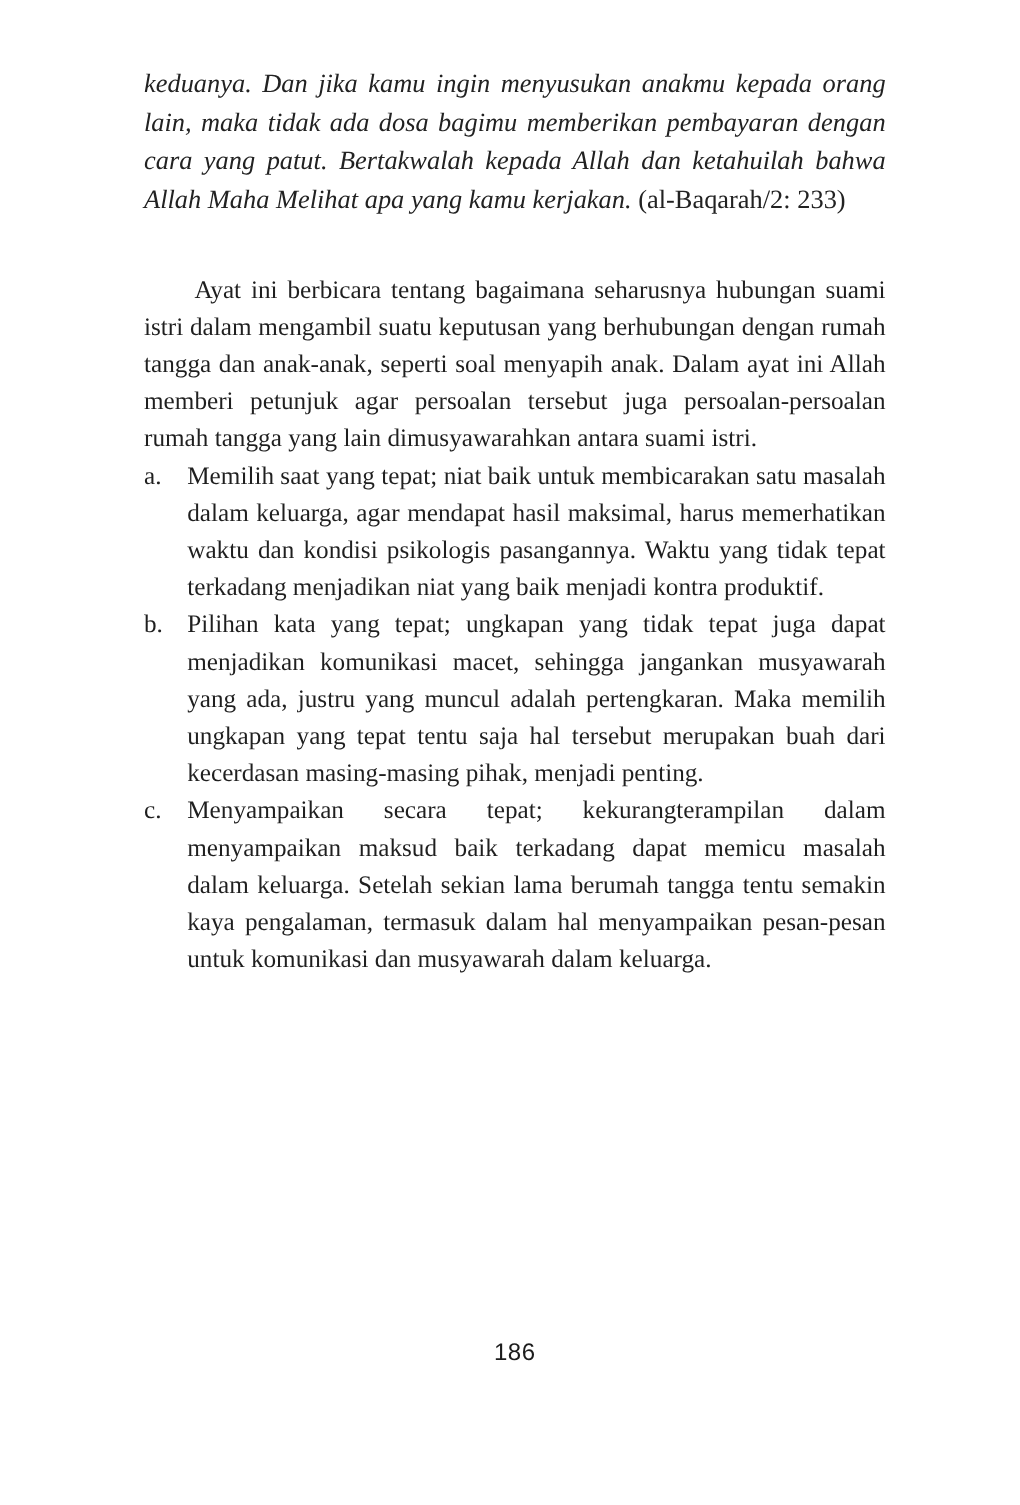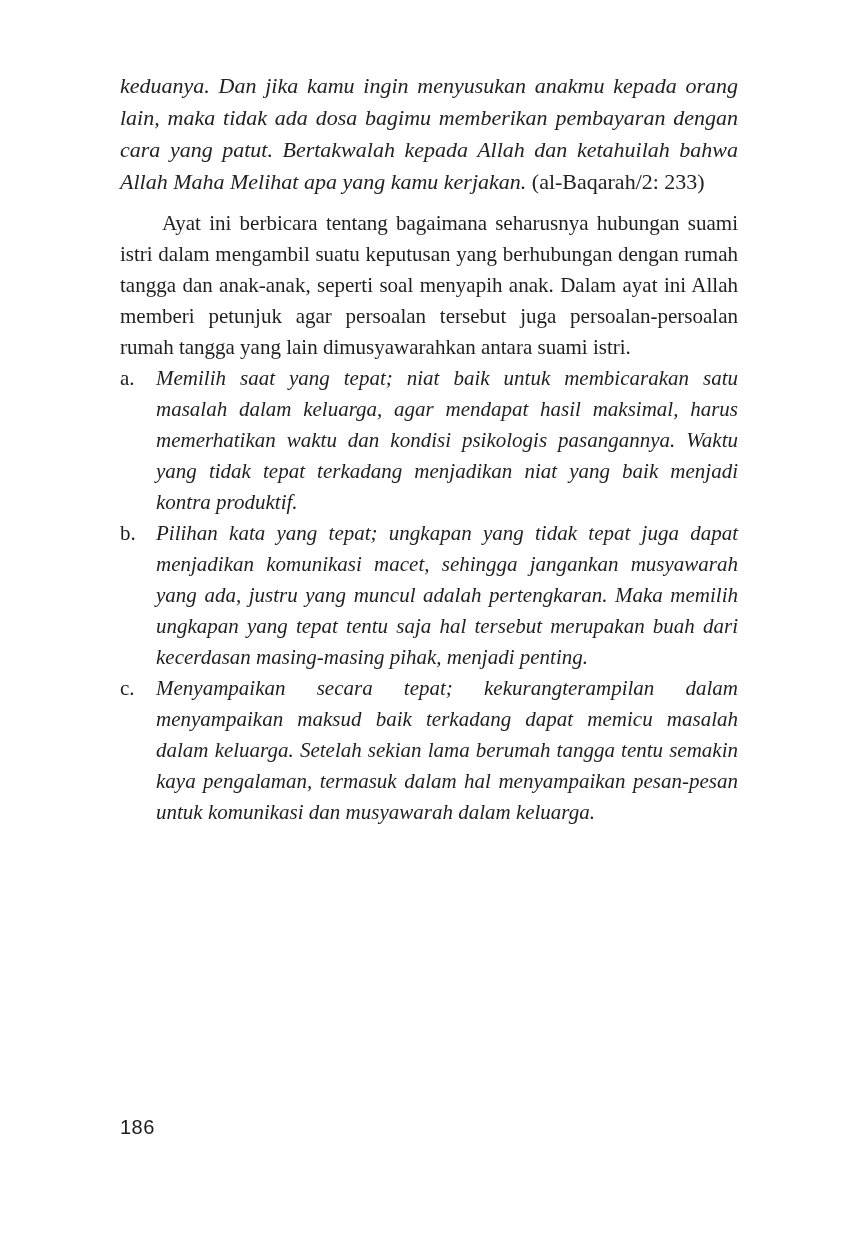--- a/index.html
+++ b/index.html
@@ -9,21 +9,21 @@
     width: 850px;
     height: 1254px;
     background: #ffffff;
     font-family: "Liberation Serif", serif;
     color: #1f1f1f;
     overflow: hidden;
   }
   .content {
     position: absolute;
     left: 120px;
-    top: 70px;
+    top: 54px;
     width: 618px;
   }
   .quote {
     font-size: 22px;
     line-height: 32px;
     text-align: justify;
     color: #222222;
   }
   .quote .quote-italic {
     font-style: italic;
@@ -31,48 +31,47 @@
   .quote .quote-ref {
     font-style: normal;
   }
   .para {
     font-size: 21px;
     line-height: 31px;
     text-align: justify;
     text-indent: 42px;
   }
   .para-first {
-    margin-top: 10px;
+    margin-top: 44px;
   }
   .list {
     list-style: none;
   }
   .list-item {
     display: flex;
     align-items: flex-start;
   }
   .list-marker {
     flex: 0 0 36px;
     font-size: 21px;
     line-height: 31px;
   }
   .list-text {
     flex: 1 1 auto;
     font-size: 21px;
     line-height: 31px;
     text-align: justify;
-    font-style: italic;
   }
   .footer {
     position: absolute;
     left: 120px;
     right: 112px;
     top: 1116px;
     display: flex;
-    justify-content: flex-start;
+    justify-content: center;
     align-items: baseline;
     font-family: "Liberation Sans", sans-serif;
   }
   .page-number {
     font-size: 20px;
     color: #1c1c1c;
     letter-spacing: 0.5px;
   }
   .running-title {
     font-size: 12.5px;

